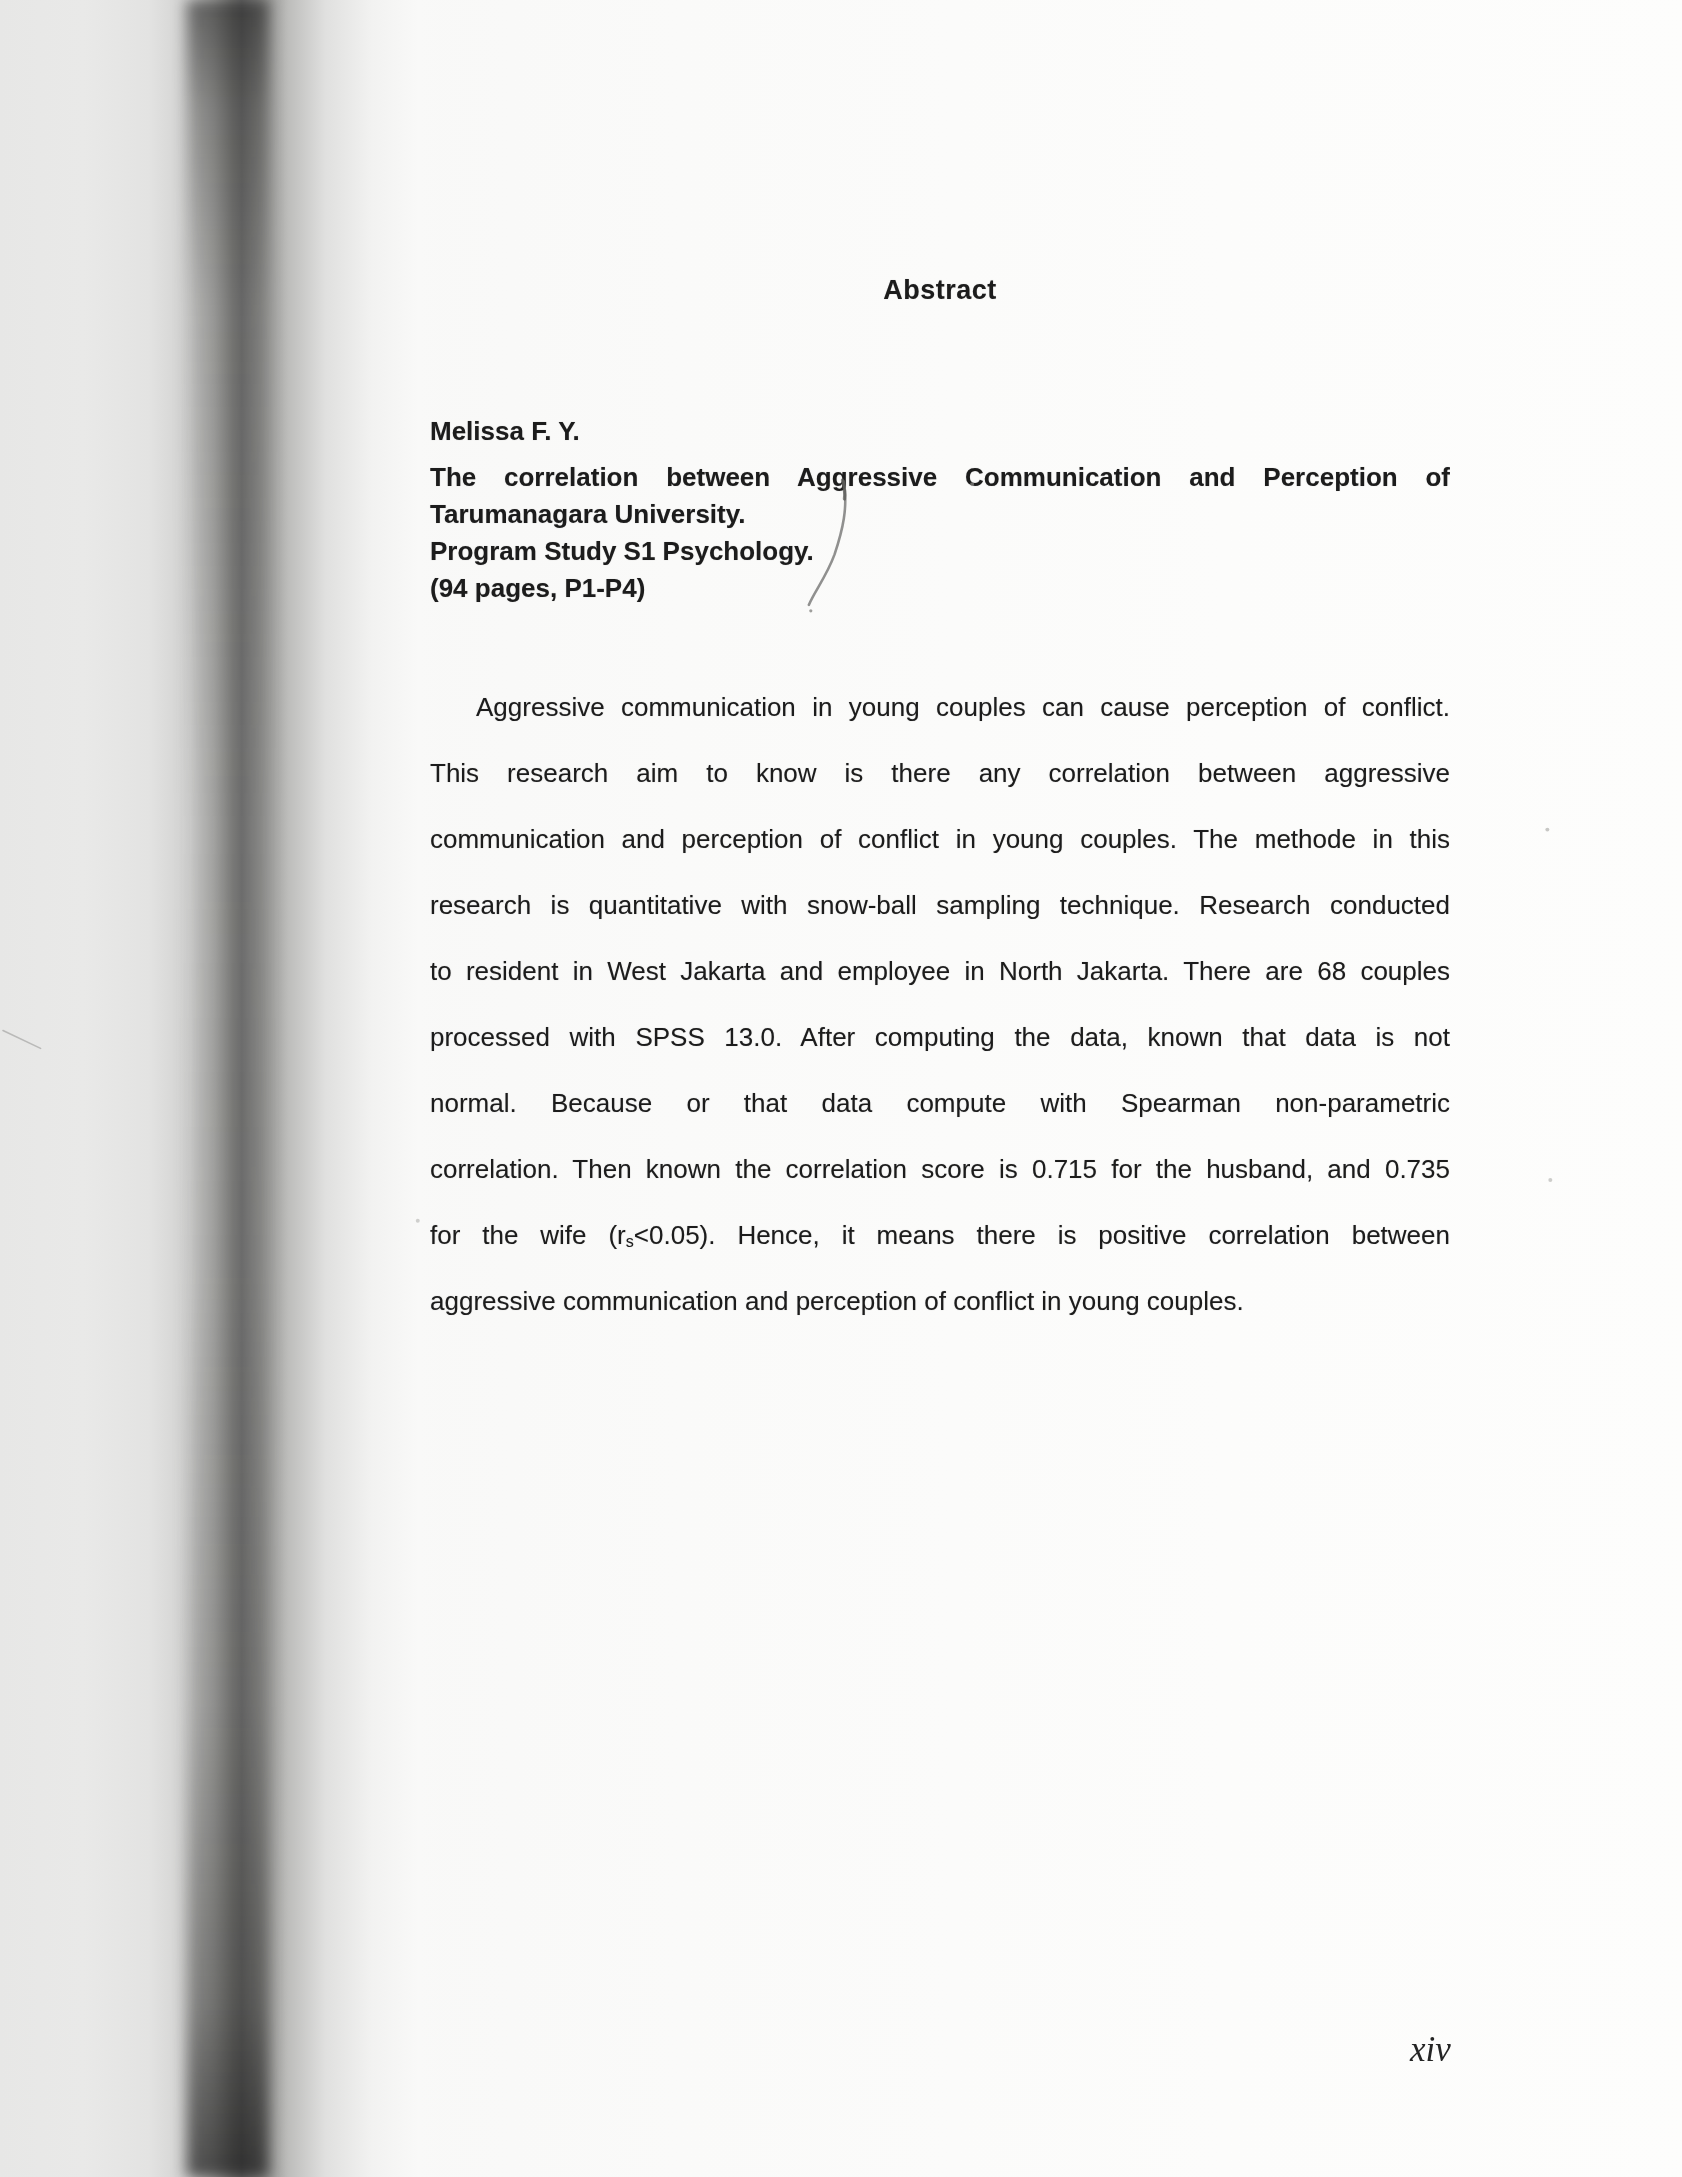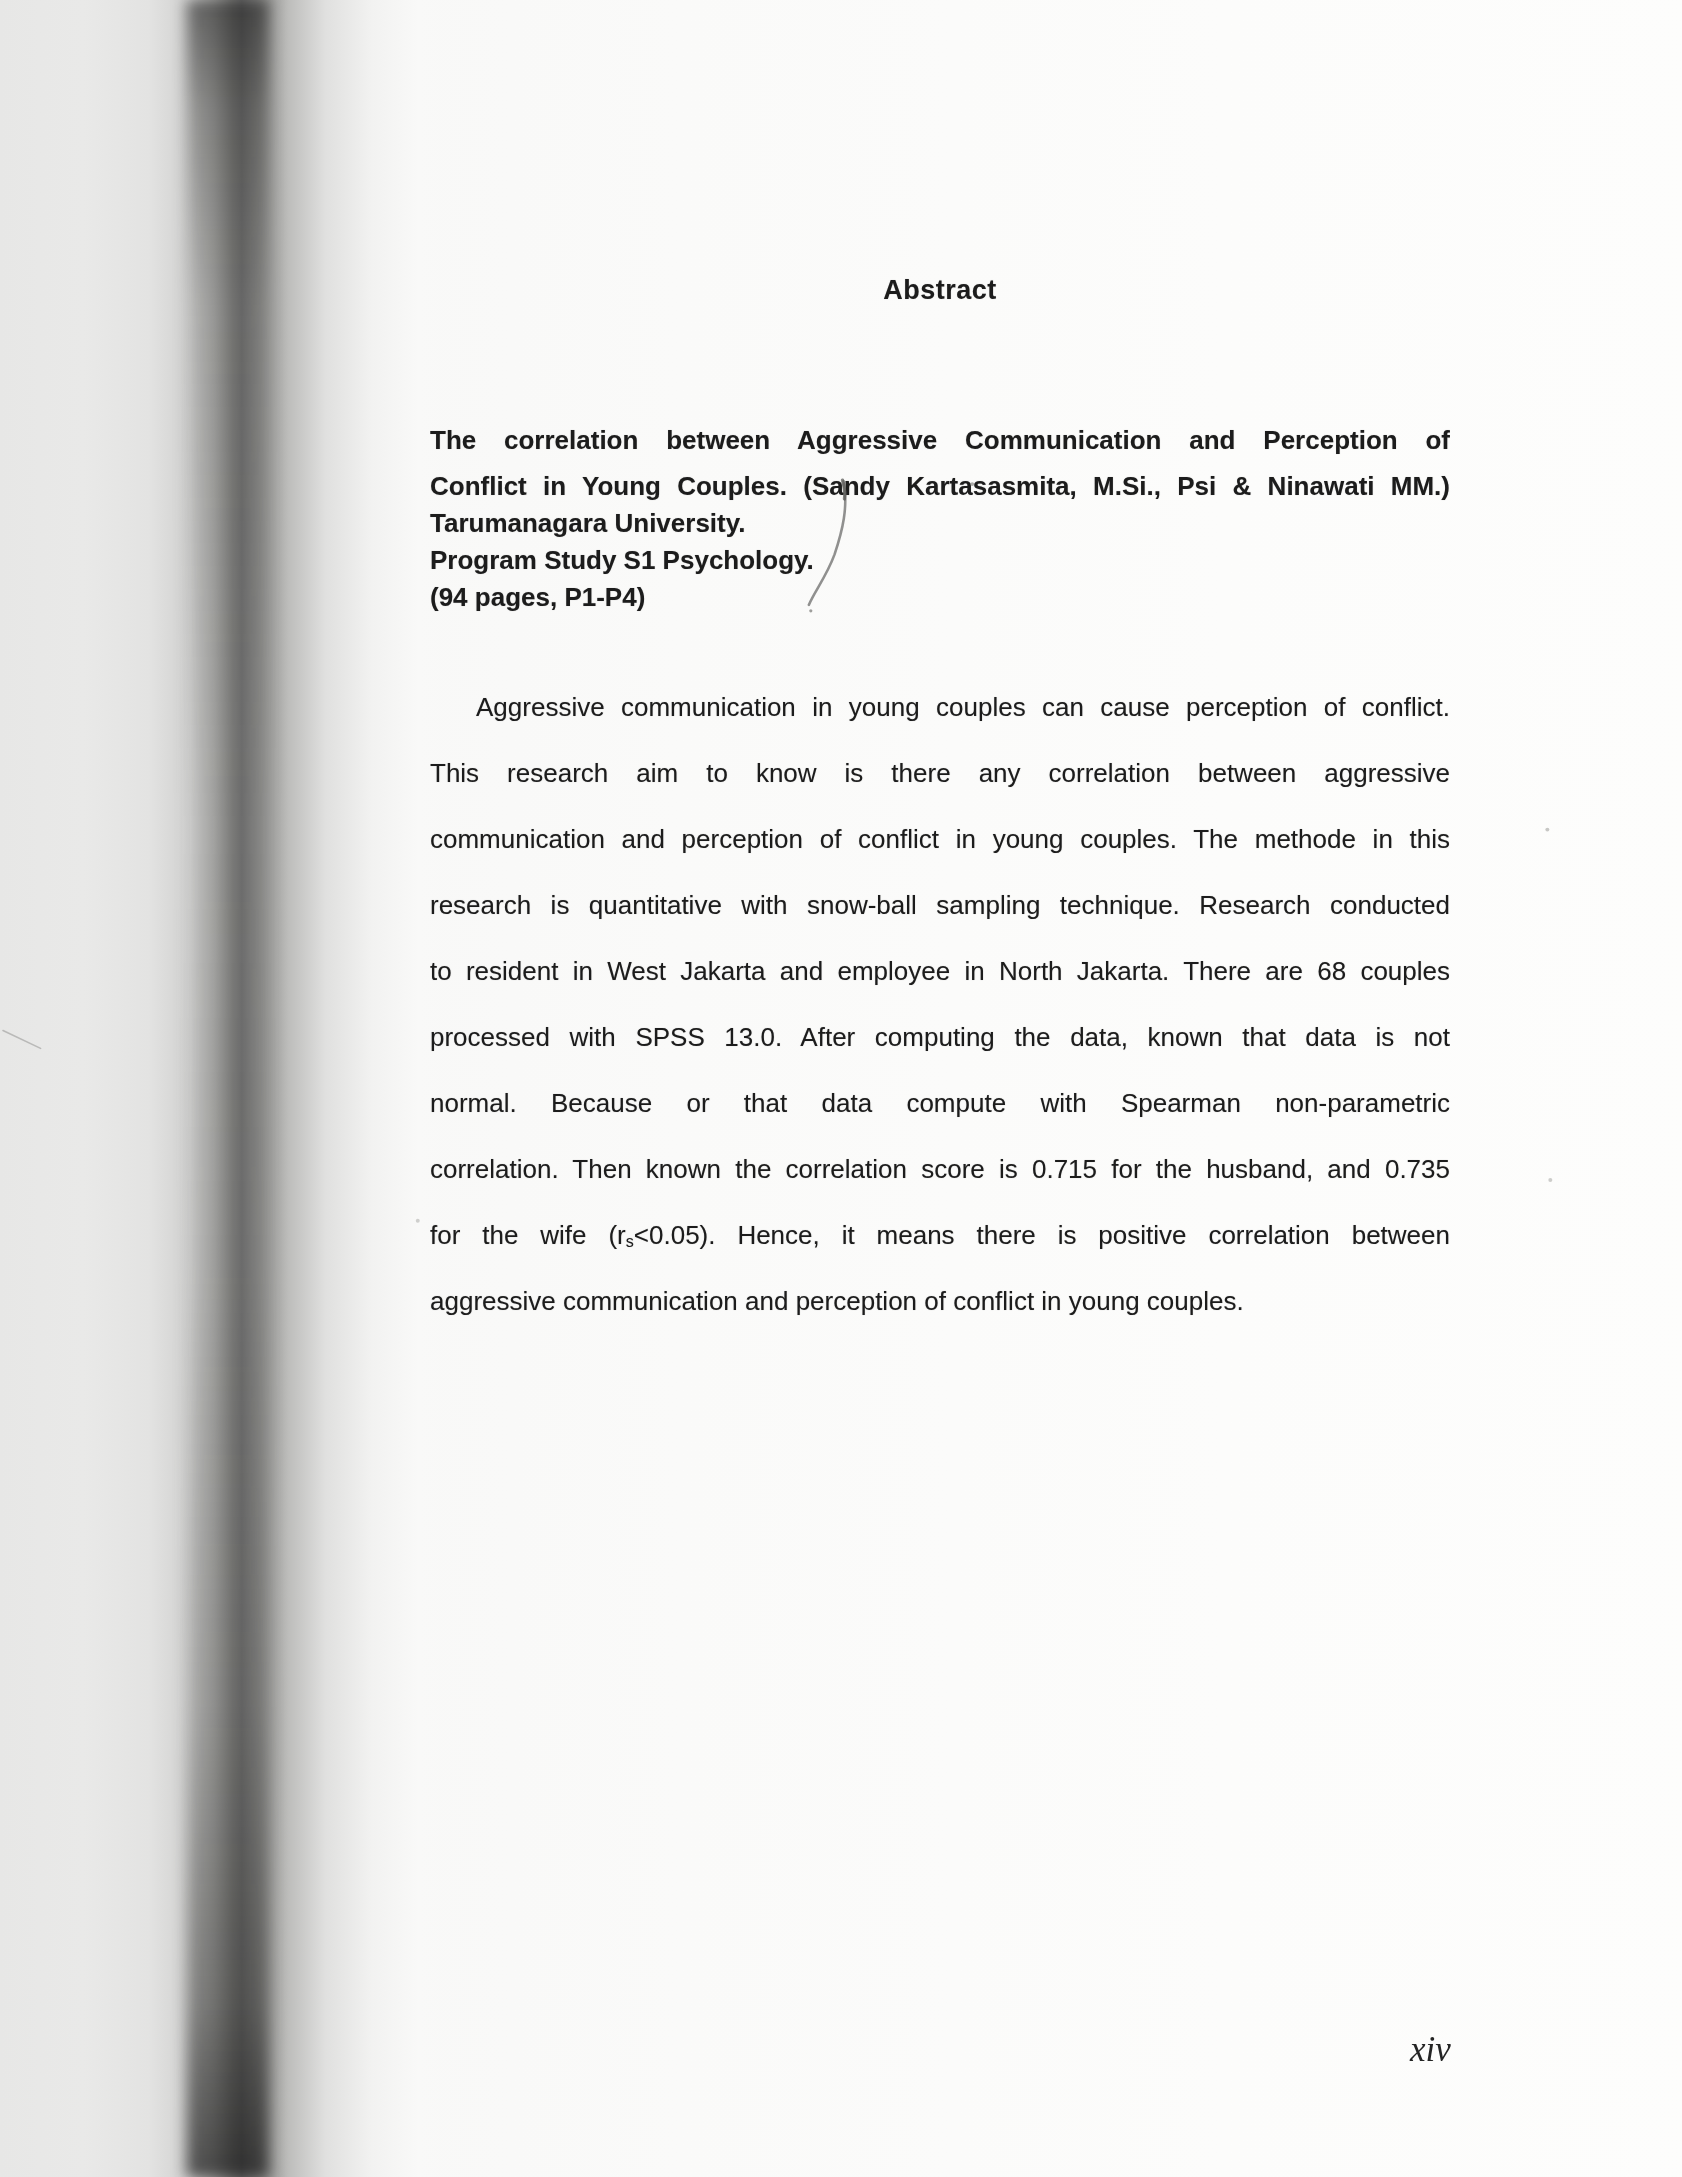--- a/index.html
+++ b/index.html
@@ -142,22 +142,22 @@
 
 <div class="page">
 
   <div class="scan-gutter"></div>
   <div class="scan-gutter-core"></div>
 
   <div class="content">
     <div class="heading">Abstract</div>
 
     <div class="author-block">
+      <div class="a-line">Melissa F. Y.</div>
       <div class="a-line jl">The correlation between Aggressive Communication and Perception of</div>
-      <div class="a-line jl">Conflict in Young Couples. (Sandy Kartasasmita, M.Si., Psi &amp; Ninawati MM.)</div>
       <div class="a-line">Tarumanagara University.</div>
       <div class="a-line">Program Study S1 Psychology.</div>
       <div class="a-line">(94 pages, P1-P4)</div>
     </div>
 
     <div class="abstract-body">
       <div class="b-line jl indent">Aggressive communication in young couples can cause perception of conflict.</div>
       <div class="b-line jl">This research aim to know is there any correlation between aggressive</div>
       <div class="b-line jl">communication and perception of conflict in young couples. The methode in this</div>
       <div class="b-line jl">research is quantitative with snow-ball sampling technique. Research conducted</div>

